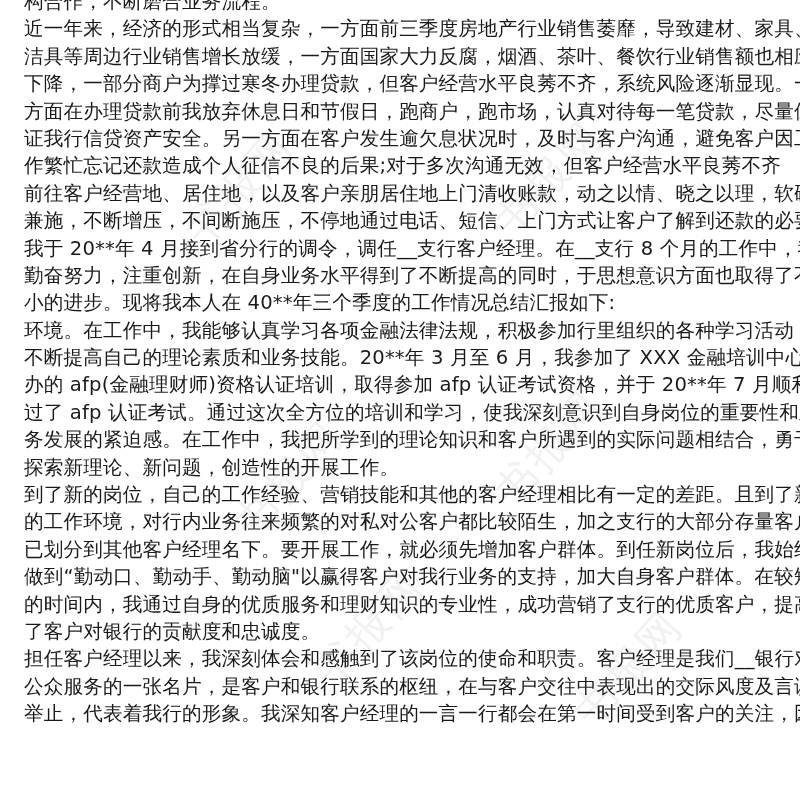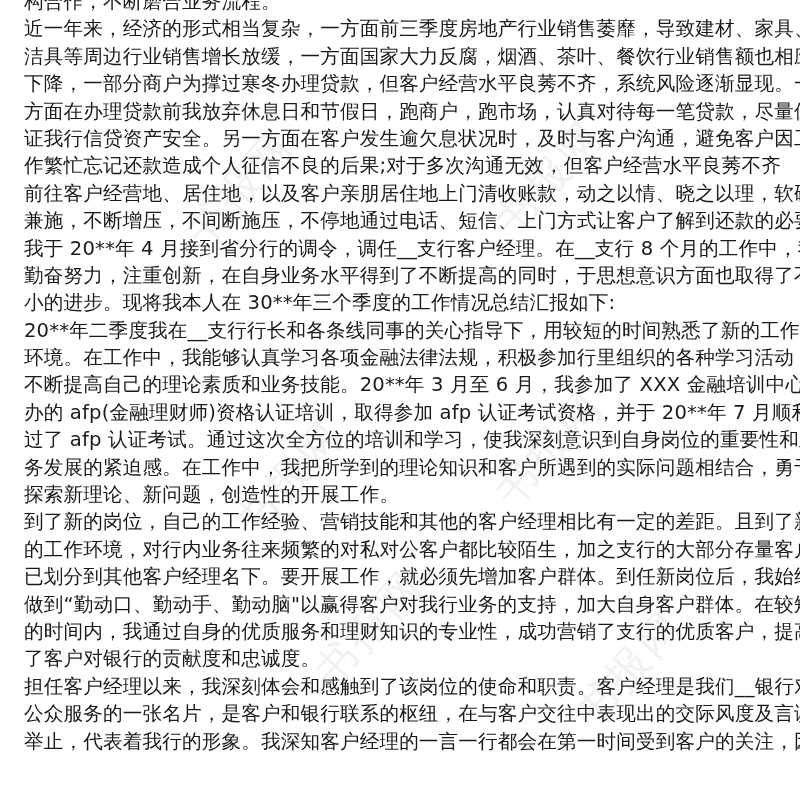--- a/index.html
+++ b/index.html
@@ -71,25 +71,24 @@
     <span class="line">方面在办理贷款前我放弃休息日和节假日，跑商户，跑市场，认真对待每一笔贷款，尽量保</span>
     <span class="line">证我行信贷资产安全。另一方面在客户发生逾欠息状况时，及时与客户沟通，避免客户因工</span>
     <span class="line">作繁忙忘记还款造成个人征信不良的后果;对于多次沟通无效，但客户经营水平良莠不齐</span>
     <span class="line">前往客户经营地、居住地，以及客户亲朋居住地上门清收账款，动之以情、晓之以理，软硬</span>
     <span class="line">兼施，不断增压，不间断施压，不停地通过电话、短信、上门方式让客户了解到还款的必要</span>
   </div>
 
   <div class="para">
     <span class="line">我于 20**年 4 月接到省分行的调令，调任__支行客户经理。在__支行 8 个月的工作中，我</span>
     <span class="line">勤奋努力，注重创新，在自身业务水平得到了不断提高的同时，于思想意识方面也取得了不</span>
-    <span class="line last">小的进步。现将我本人在 30**年三个季度的工作情况总结汇报如下:</span>
+    <span class="line last">小的进步。现将我本人在 40**年三个季度的工作情况总结汇报如下:</span>
   </div>
 
   <div class="para">
-    <span class="line">20**年二季度我在__支行行长和各条线同事的关心指导下，用较短的时间熟悉了新的工作</span>
     <span class="line">环境。在工作中，我能够认真学习各项金融法律法规，积极参加行里组织的各种学习活动，</span>
     <span class="line">不断提高自己的理论素质和业务技能。20**年 3 月至 6 月，我参加了 XXX 金融培训中心举</span>
     <span class="line">办的 afp(金融理财师)资格认证培训，取得参加 afp 认证考试资格，并于 20**年 7 月顺利通</span>
     <span class="line">过了 afp 认证考试。通过这次全方位的培训和学习，使我深刻意识到自身岗位的重要性和业</span>
     <span class="line">务发展的紧迫感。在工作中，我把所学到的理论知识和客户所遇到的实际问题相结合，勇于</span>
     <span class="line last">探索新理论、新问题，创造性的开展工作。</span>
   </div>
 
   <div class="para">
     <span class="line">到了新的岗位，自己的工作经验、营销技能和其他的客户经理相比有一定的差距。且到了新</span>

